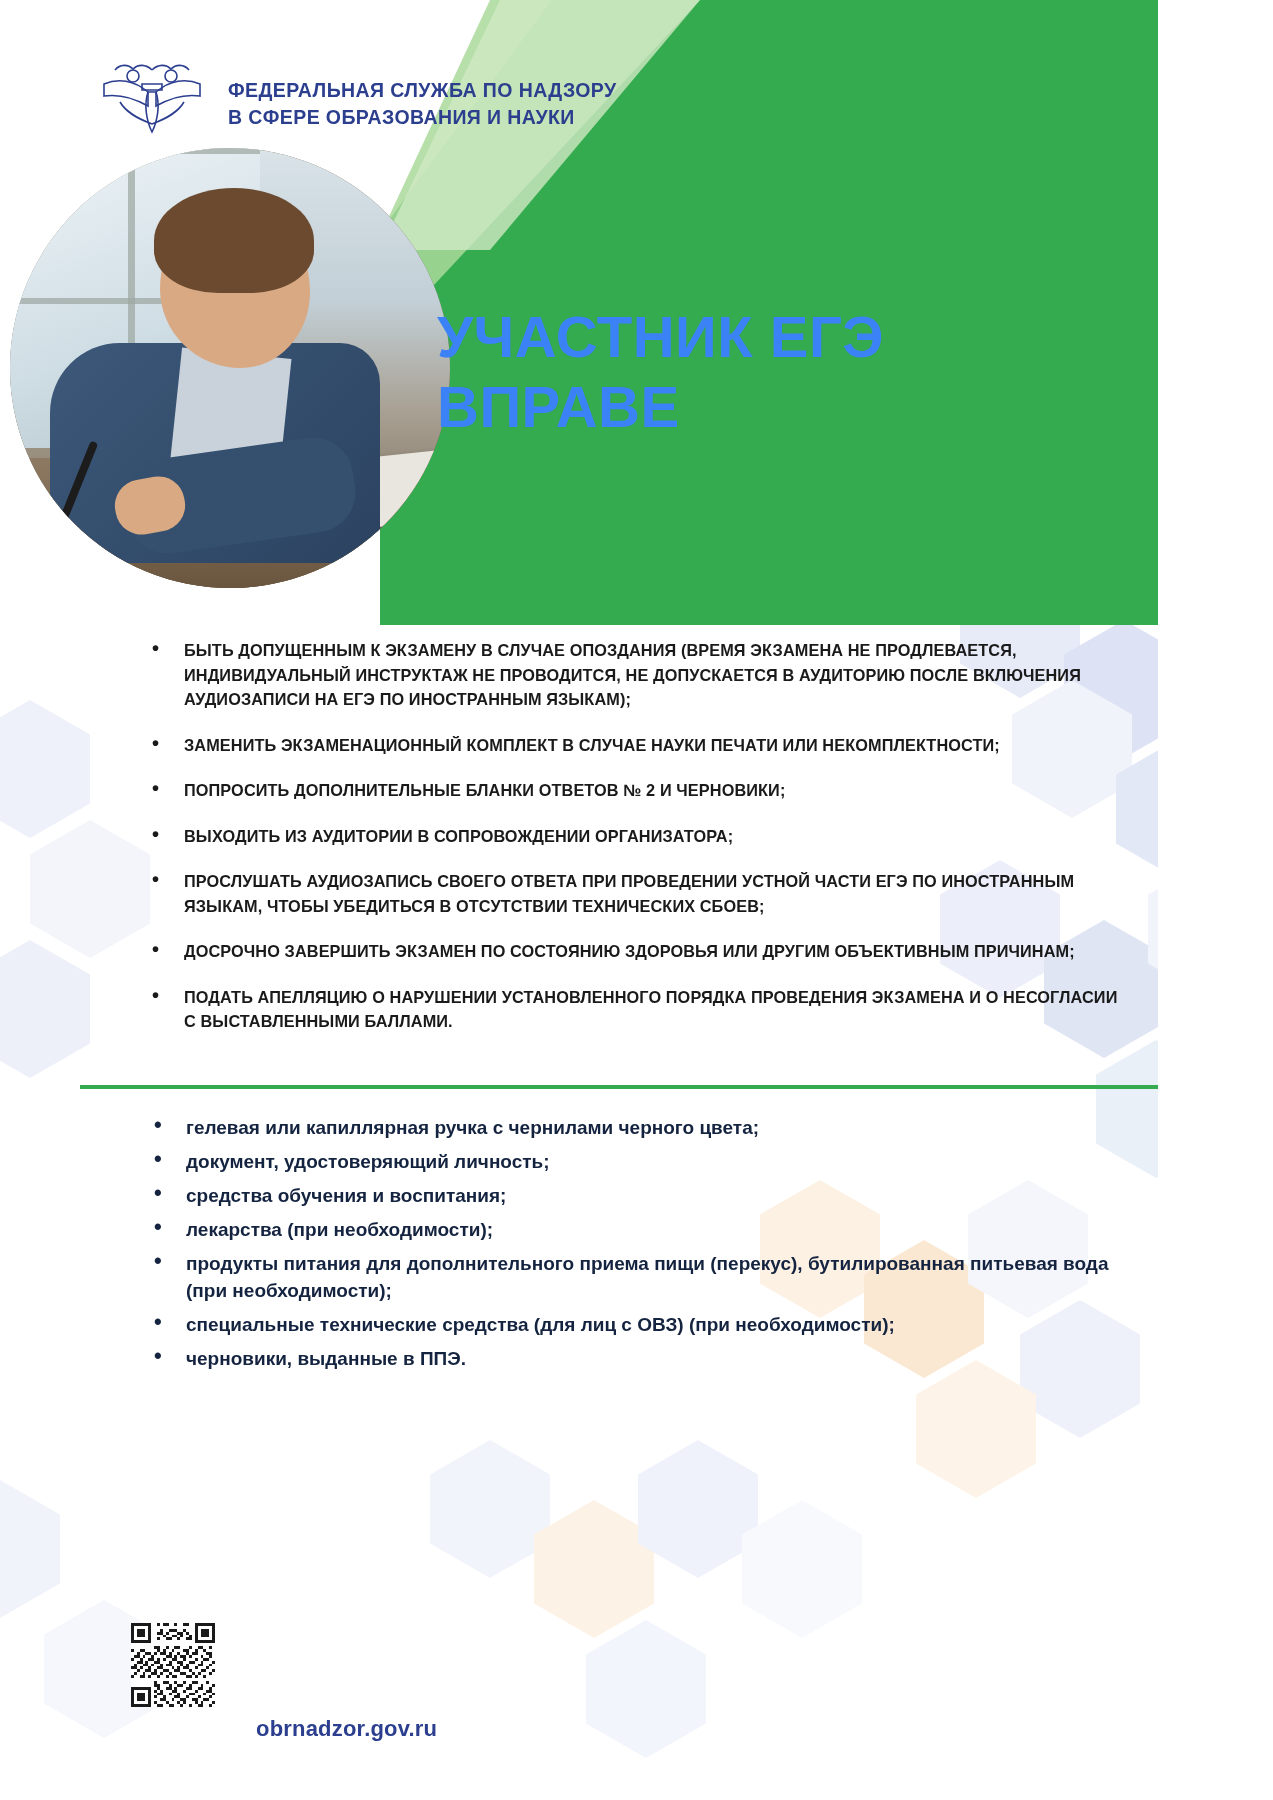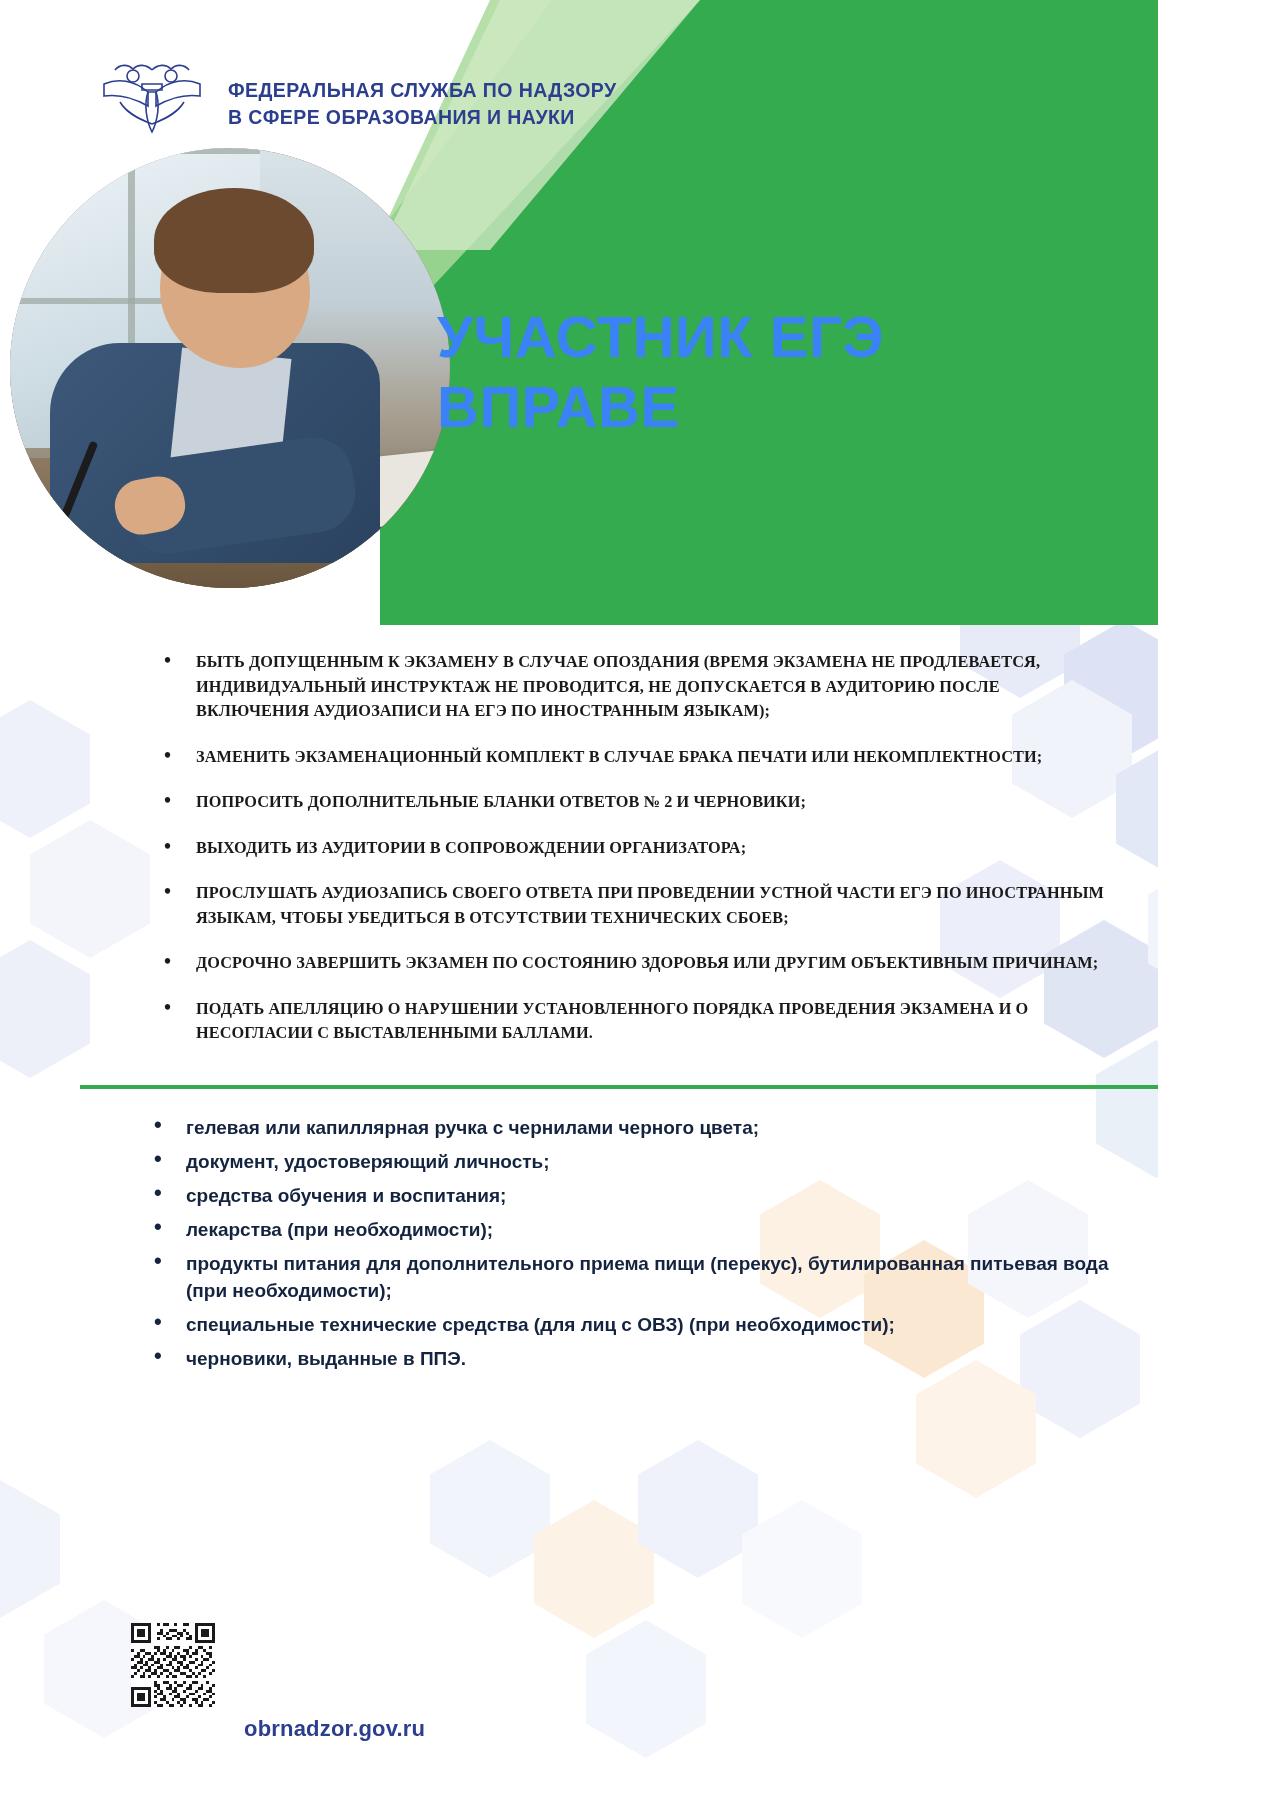--- a/index.html
+++ b/index.html
@@ -274,23 +274,22 @@
   }
   .rights li:before {
     content: "•";
     position: absolute;
     left: 6px;
     top: -2px;
     font-size: 20px;
     color: #1a1a1a;
   }
   .rights ul {
-    margin: 16px;
+    margin: 4px;
     padding: 0;
-    font-family: Liberation Serif, serif;
   }
 
   .divider {
     position: absolute;
     left: 80px;
     top: 1085px;
     width: 1113px;
     height: 4px;
     background: #33ab4e;
   }
@@ -335,21 +334,21 @@
   
   .qr {
     position: absolute;
     left: 131px;
     top: 1623px;
     width: 84px;
     height: 84px;
   }
   .site {
     position: absolute;
-    left: 244px;
+    left: 256px;
     top: 1716px;
     color: #2c3f8f;
     font-size: 22px;
     font-weight: bold;
     letter-spacing: .2px;
   }
 </style>
 </head>
 <body>
 
@@ -448,21 +447,21 @@
     <div class="arm"></div>
     <div class="hand"></div>
     <div class="pen"></div>
   </div>
 
   <div class="title-main">УЧАСТНИК ЕГЭ ВПРАВЕ</div>
 
   <div class="rights">
     <ul>
       <li>БЫТЬ ДОПУЩЕННЫМ К ЭКЗАМЕНУ В СЛУЧАЕ ОПОЗДАНИЯ (ВРЕМЯ ЭКЗАМЕНА НЕ ПРОДЛЕВАЕТСЯ, ИНДИВИДУАЛЬНЫЙ ИНСТРУКТАЖ НЕ ПРОВОДИТСЯ, НЕ ДОПУСКАЕТСЯ В АУДИТОРИЮ ПОСЛЕ ВКЛЮЧЕНИЯ АУДИОЗАПИСИ НА  ЕГЭ ПО ИНОСТРАННЫМ ЯЗЫКАМ);</li>
-      <li>ЗАМЕНИТЬ ЭКЗАМЕНАЦИОННЫЙ КОМПЛЕКТ В СЛУЧАЕ БРАКА ПЕЧАТИ ИЛИ НЕКОМПЛЕКТНОСТИ;</li>
+      <li>ЗАМЕНИТЬ ЭКЗАМЕНАЦИОННЫЙ КОМПЛЕКТ В СЛУЧАЕ НАУКИ ПЕЧАТИ ИЛИ НЕКОМПЛЕКТНОСТИ;</li>
       <li>ПОПРОСИТЬ ДОПОЛНИТЕЛЬНЫЕ БЛАНКИ ОТВЕТОВ № 2 И ЧЕРНОВИКИ;</li>
       <li>ВЫХОДИТЬ ИЗ АУДИТОРИИ В СОПРОВОЖДЕНИИ ОРГАНИЗАТОРА;</li>
       <li>ПРОСЛУШАТЬ АУДИОЗАПИСЬ СВОЕГО ОТВЕТА ПРИ ПРОВЕДЕНИИ УСТНОЙ ЧАСТИ ЕГЭ ПО ИНОСТРАННЫМ ЯЗЫКАМ, ЧТОБЫ УБЕДИТЬСЯ В ОТСУТСТВИИ ТЕХНИЧЕСКИХ СБОЕВ;</li>
       <li>ДОСРОЧНО ЗАВЕРШИТЬ ЭКЗАМЕН ПО СОСТОЯНИЮ ЗДОРОВЬЯ ИЛИ ДРУГИМ ОБЪЕКТИВНЫМ ПРИЧИНАМ;</li>
       <li>ПОДАТЬ АПЕЛЛЯЦИЮ О НАРУШЕНИИ УСТАНОВЛЕННОГО ПОРЯДКА ПРОВЕДЕНИЯ ЭКЗАМЕНА И О НЕСОГЛАСИИ С ВЫСТАВЛЕННЫМИ БАЛЛАМИ.</li>
     </ul>
   </div>
 
   <div class="divider"></div>
 

